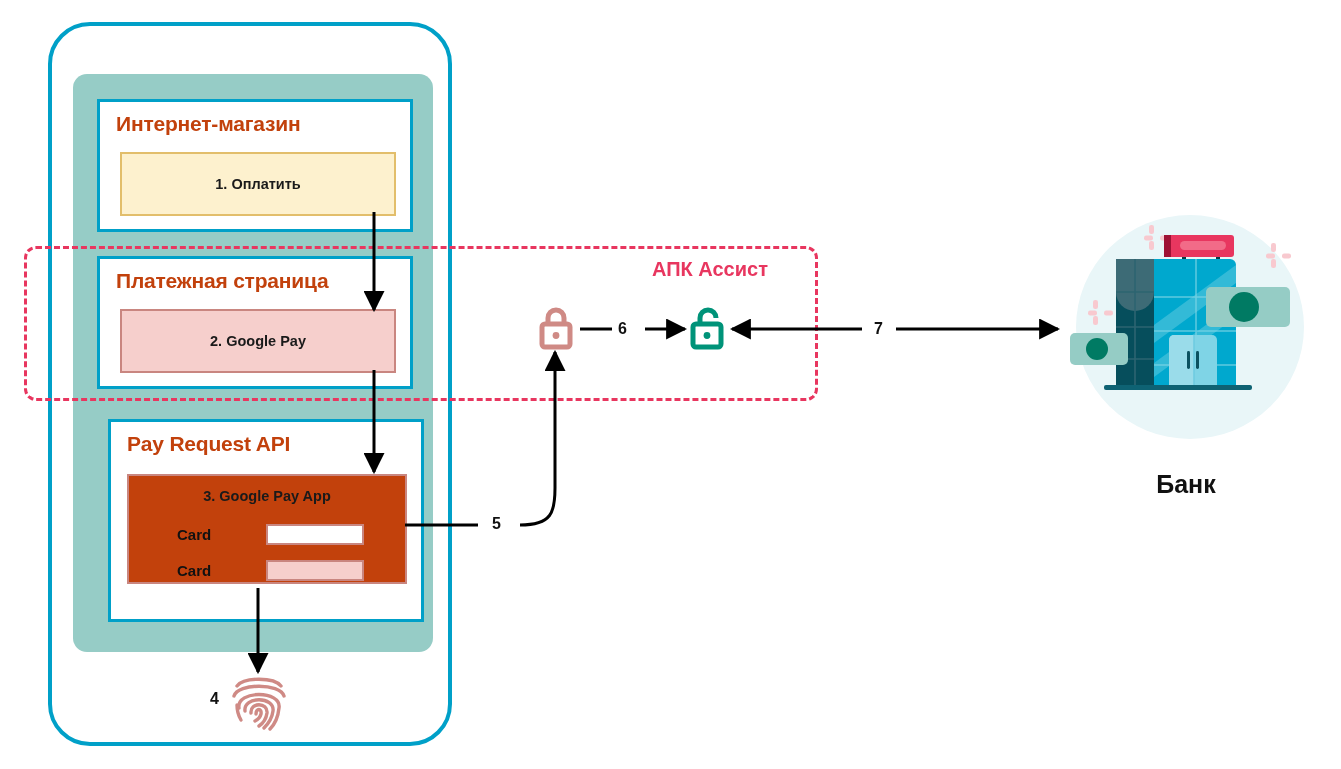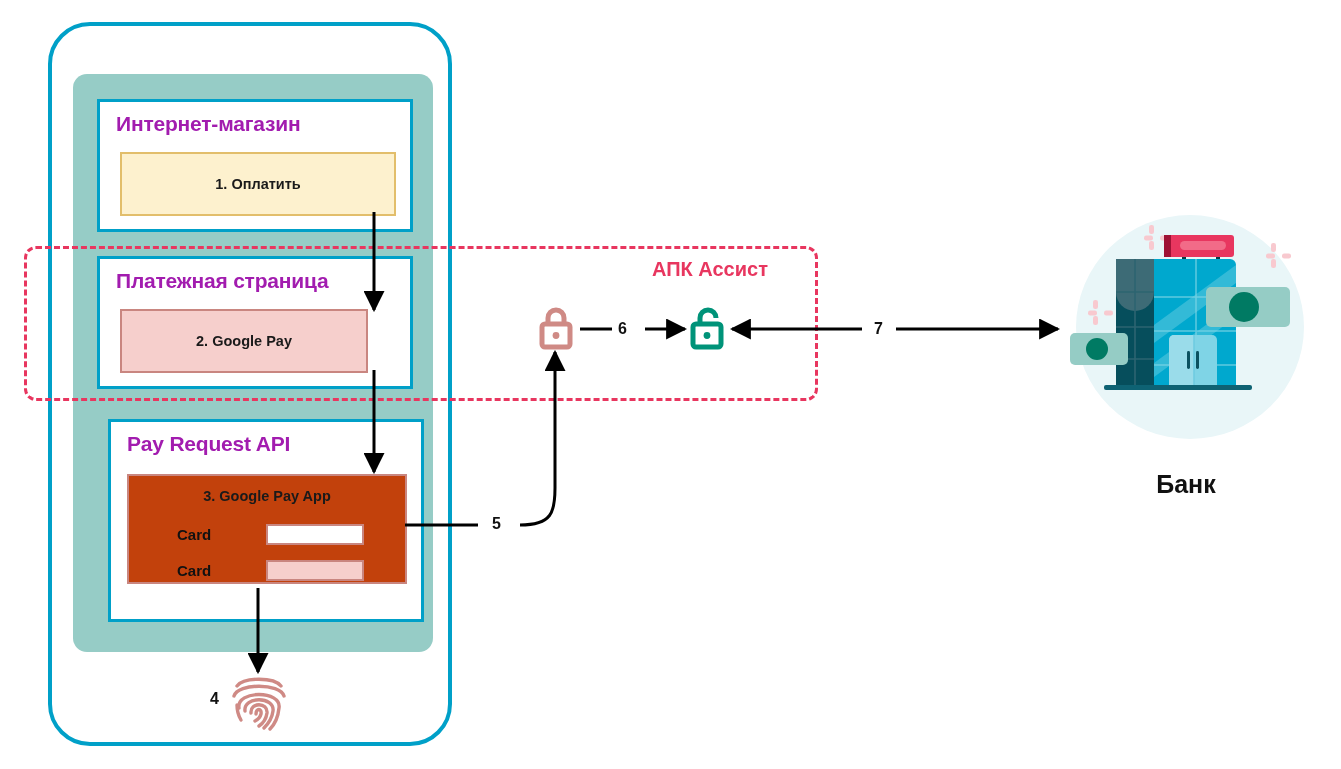--- a/index.html
+++ b/index.html
@@ -30,35 +30,35 @@
     background:#fff;
     border:3px solid var(--cyan);
     box-sizing:border-box;
   }
   #card-shop{left:97px;top:99px;width:316px;height:133px;}
   #card-pay {left:97px;top:256px;width:316px;height:133px;}
   #card-api {left:97px;top:419px;width:316px;height:203px;margin-left:11px;}
 
   .card-title{
     position:absolute;left:16px;top:10px;
-    font-size:21px;font-weight:bold;color:#a21caf;
+    font-size:21px;font-weight:bold;color:#c2410c;
     letter-spacing:-0.2px;white-space:nowrap;
   }
 
   .inner-box{
     position:absolute;box-sizing:border-box;
     display:flex;align-items:center;justify-content:center;
     font-size:14.5px;font-weight:bold;color:#1a1a1a;
   }
   #btn-pay{
     left:20px;top:50px;width:276px;height:64px;
     background:var(--cream);border:2px solid var(--gold);
   }
   #btn-gpay{
-    left:20px;top:50px;width:248px;height:64px;
+    left:20px;top:50px;width:276px;height:64px;
     background:var(--pink-fill);border:2px solid var(--rose);
   }
   #box-gpapp{
     left:16px;top:52px;width:280px;height:110px;
     background:#c2410c;border:2px solid var(--rose);
     display:block;
     padding-left:36px;
   }
   #gpapp-title{
     position:absolute;left:0;top:12px;width:100%;

